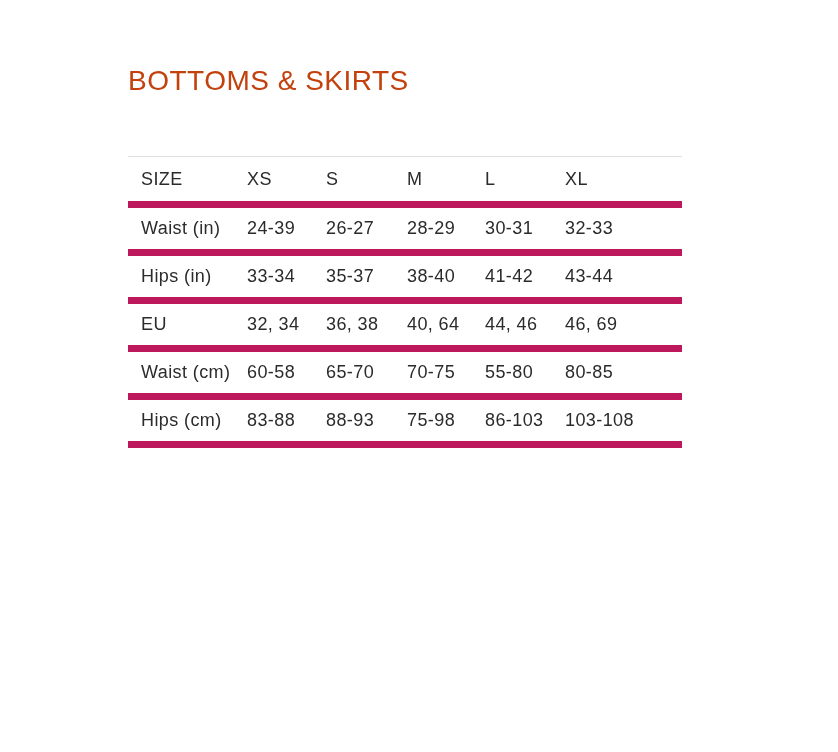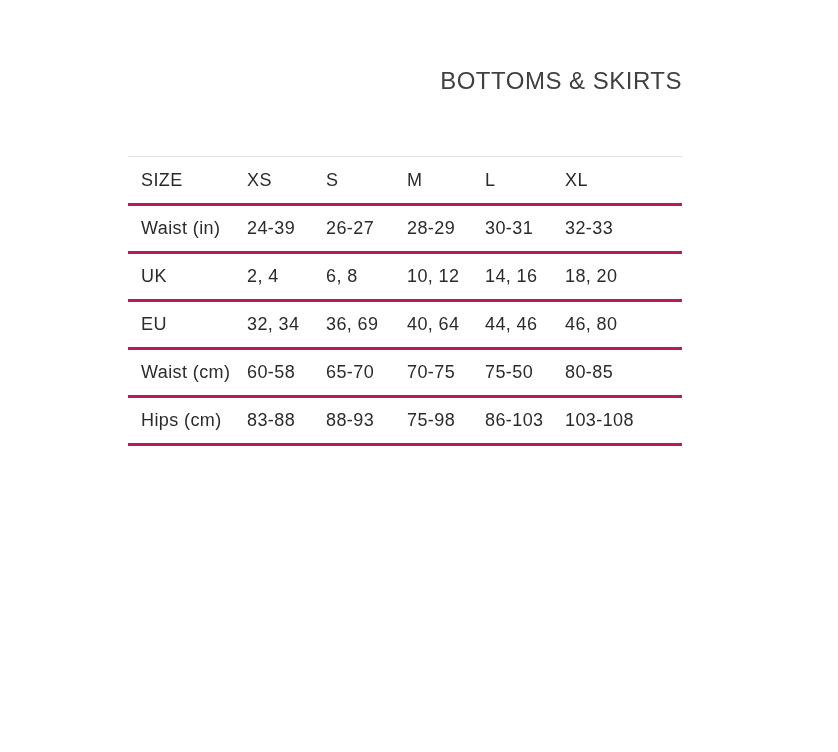--- a/index.html
+++ b/index.html
@@ -16,37 +16,37 @@
     height: 752px;
   }
   .content {
     position: absolute;
     left: 128px;
     top: 0;
     width: 554px;
   }
   .page-title {
     margin-top: 63px;
-    text-align: right;
-    font-size: 24px;
+    text-align: left;
+    font-size: 28px;
     font-weight: 400;
     letter-spacing: 0.5px;
-    color: #404040;
+    color: #c2410c;
     line-height: 35px;
   }
   table.size-chart {
     margin-top: 58px;
     width: 554px;
     border-collapse: collapse;
     table-layout: fixed;
     border-top: 1px solid #e1e1e1;
   }
   table.size-chart tr {
     height: 48px;
-    border-bottom: 3px solid #be185d;
+    border-bottom: 7px solid #be185d;
   }
   table.size-chart th,
   table.size-chart td {
     font-weight: 400;
     font-size: 18px;
     letter-spacing: 0.4px;
     color: #2b2b2b;
     text-align: left;
     vertical-align: middle;
     padding: 0;
@@ -86,41 +86,41 @@
       <tbody>
           <tr>
             <th class="label-col" scope="row">Waist (in)</th>
             <td>24-39</td>
             <td>26-27</td>
             <td>28-29</td>
             <td>30-31</td>
             <td>32-33</td>
           </tr>
           <tr>
-            <th class="label-col" scope="row">UK</th>
-            <td>2, 4</td>
-            <td>6, 8</td>
-            <td>10, 12</td>
-            <td>14, 16</td>
-            <td>18, 20</td>
+            <th class="label-col" scope="row">Hips (in)</th>
+            <td>33-34</td>
+            <td>35-37</td>
+            <td>38-40</td>
+            <td>41-42</td>
+            <td>43-44</td>
           </tr>
           <tr>
             <th class="label-col" scope="row">EU</th>
             <td>32, 34</td>
-            <td>36, 69</td>
+            <td>36, 38</td>
             <td>40, 64</td>
             <td>44, 46</td>
-            <td>46, 80</td>
+            <td>46, 69</td>
           </tr>
           <tr>
             <th class="label-col" scope="row">Waist (cm)</th>
             <td>60-58</td>
             <td>65-70</td>
             <td>70-75</td>
-            <td>75-50</td>
+            <td>55-80</td>
             <td>80-85</td>
           </tr>
           <tr>
             <th class="label-col" scope="row">Hips (cm)</th>
             <td>83-88</td>
             <td>88-93</td>
             <td>75-98</td>
             <td>86-103</td>
             <td>103-108</td>
           </tr>

